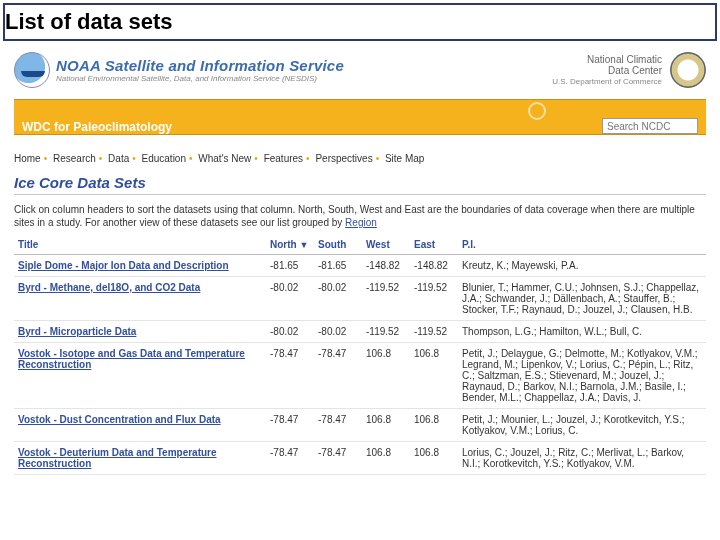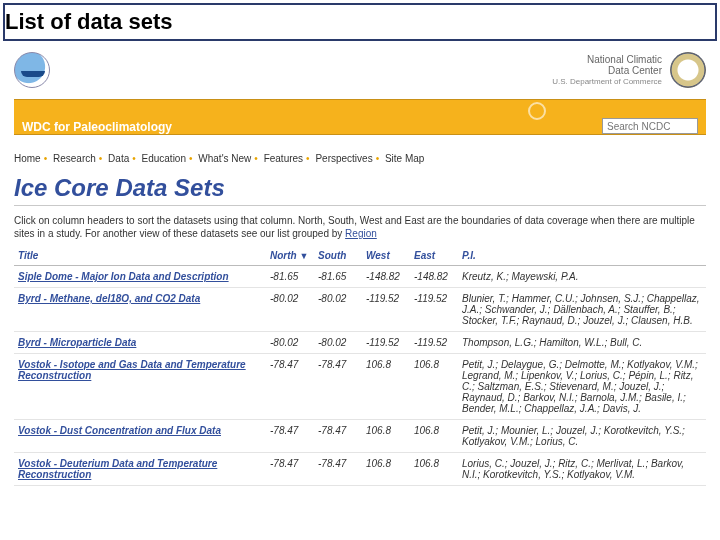--- a/index.html
+++ b/index.html
@@ -17,42 +17,46 @@
   .hdr-spacer { flex: 1; }
   .natcdc { text-align: right; color: #666; font-size: 10px; line-height: 11px; margin-right: 2px; }
   .natcdc .dc { color: #888; font-size: 8px; }
   .seal { width: 36px; height: 36px; border-radius: 50%; background: radial-gradient(circle, #fff 0 10px, #d7c68a 11px 16px, #3a4a7a 17px 18px); border: 1px solid #666; }
   .wdc-bar { margin-top: 8px; height: 36px; background: #f6b21c; color: #fff; display: flex; align-items: flex-end; padding: 0 8px; font-weight: bold; font-size: 12px; border-top:1px solid #c99016; border-bottom:1px solid #c99016; position:relative; }
   .wdc-bar .halo { position:absolute; right:160px; top:2px; width:18px; height:18px; border-radius:50%; border:2px solid rgba(255,255,255,.6); }
   .wdc-search { margin-left: auto; background: #fff; border: 1px solid #999; padding: 1px 4px; color: #555; font-size: 10px; width: 96px; height: 16px; }
   .nav-row { margin: 18px 0 10px 0; color: #444; font-size: 10px; }
   .nav-row .sep { color: #e8a400; padding: 0 3px; }
   .nav-item { color: #333; }
-  .page-h1 { color: #324f9c; font-size: 24px; font-weight: bold; font-style: italic; border-bottom: 1px solid #c9c9c9; padding-bottom: 3px; margin-bottom: 8px; }
+  .page-h1 { color: #324f9c; font-size: 15px; font-weight: bold; font-style: italic; border-bottom: 1px solid #c9c9c9; padding-bottom: 3px; margin-bottom: 8px; }
   .intro { color: #333; font-size: 10px; line-height: 13px; margin-bottom: 2px; }
   .intro a { color: #324f9c; text-decoration: underline; }
-  table.ds { width: 100%; border-collapse: collapse; margin-top: 6px; font-size: 10px; font-style: italic; }
+  table.ds { width: 100%; border-collapse: collapse; margin-top: 6px; font-size: 10px; }
   table.ds th { text-align: left; color: #324f9c; font-weight: bold; padding: 4px 4px; border-bottom: 1px solid #bbb; vertical-align: bottom; }
   table.ds th .sort { font-size: 9px; color: #324f9c; }
   table.ds td { padding: 5px 4px; vertical-align: top; border-bottom: 1px solid #e4e4e4; color: #333; }
   table.ds td.title-cell a { color: #324f9c; text-decoration: underline; font-weight: bold; }
   .col-n, .col-s, .col-w, .col-e { width: 48px; white-space: nowrap; }
   .col-pi { width: 248px; }
 </style>
 </head>
 <body>
 
 <div class="slide-title-bar">
   <div class="slide-title">List of data sets</div>
 </div>
 
 <div class="page-wrap">
 
   <div class="noaa-header">
     <div class="noaa-logo"></div>
+    <div class="satinfo">
+      <div class="satinfo-main">NOAA Satellite and Information Service</div>
+      <div class="satinfo-sub">National Environmental Satellite, Data, and Information Service (NESDIS)</div>
+    </div>
     <div class="hdr-spacer"></div>
     <div class="natcdc">
       <div>National Climatic</div>
       <div>Data Center</div>
       <div class="dc">U.S. Department of Commerce</div>
     </div>
     <div class="seal"></div>
   </div>
 
   <div class="wdc-bar">

